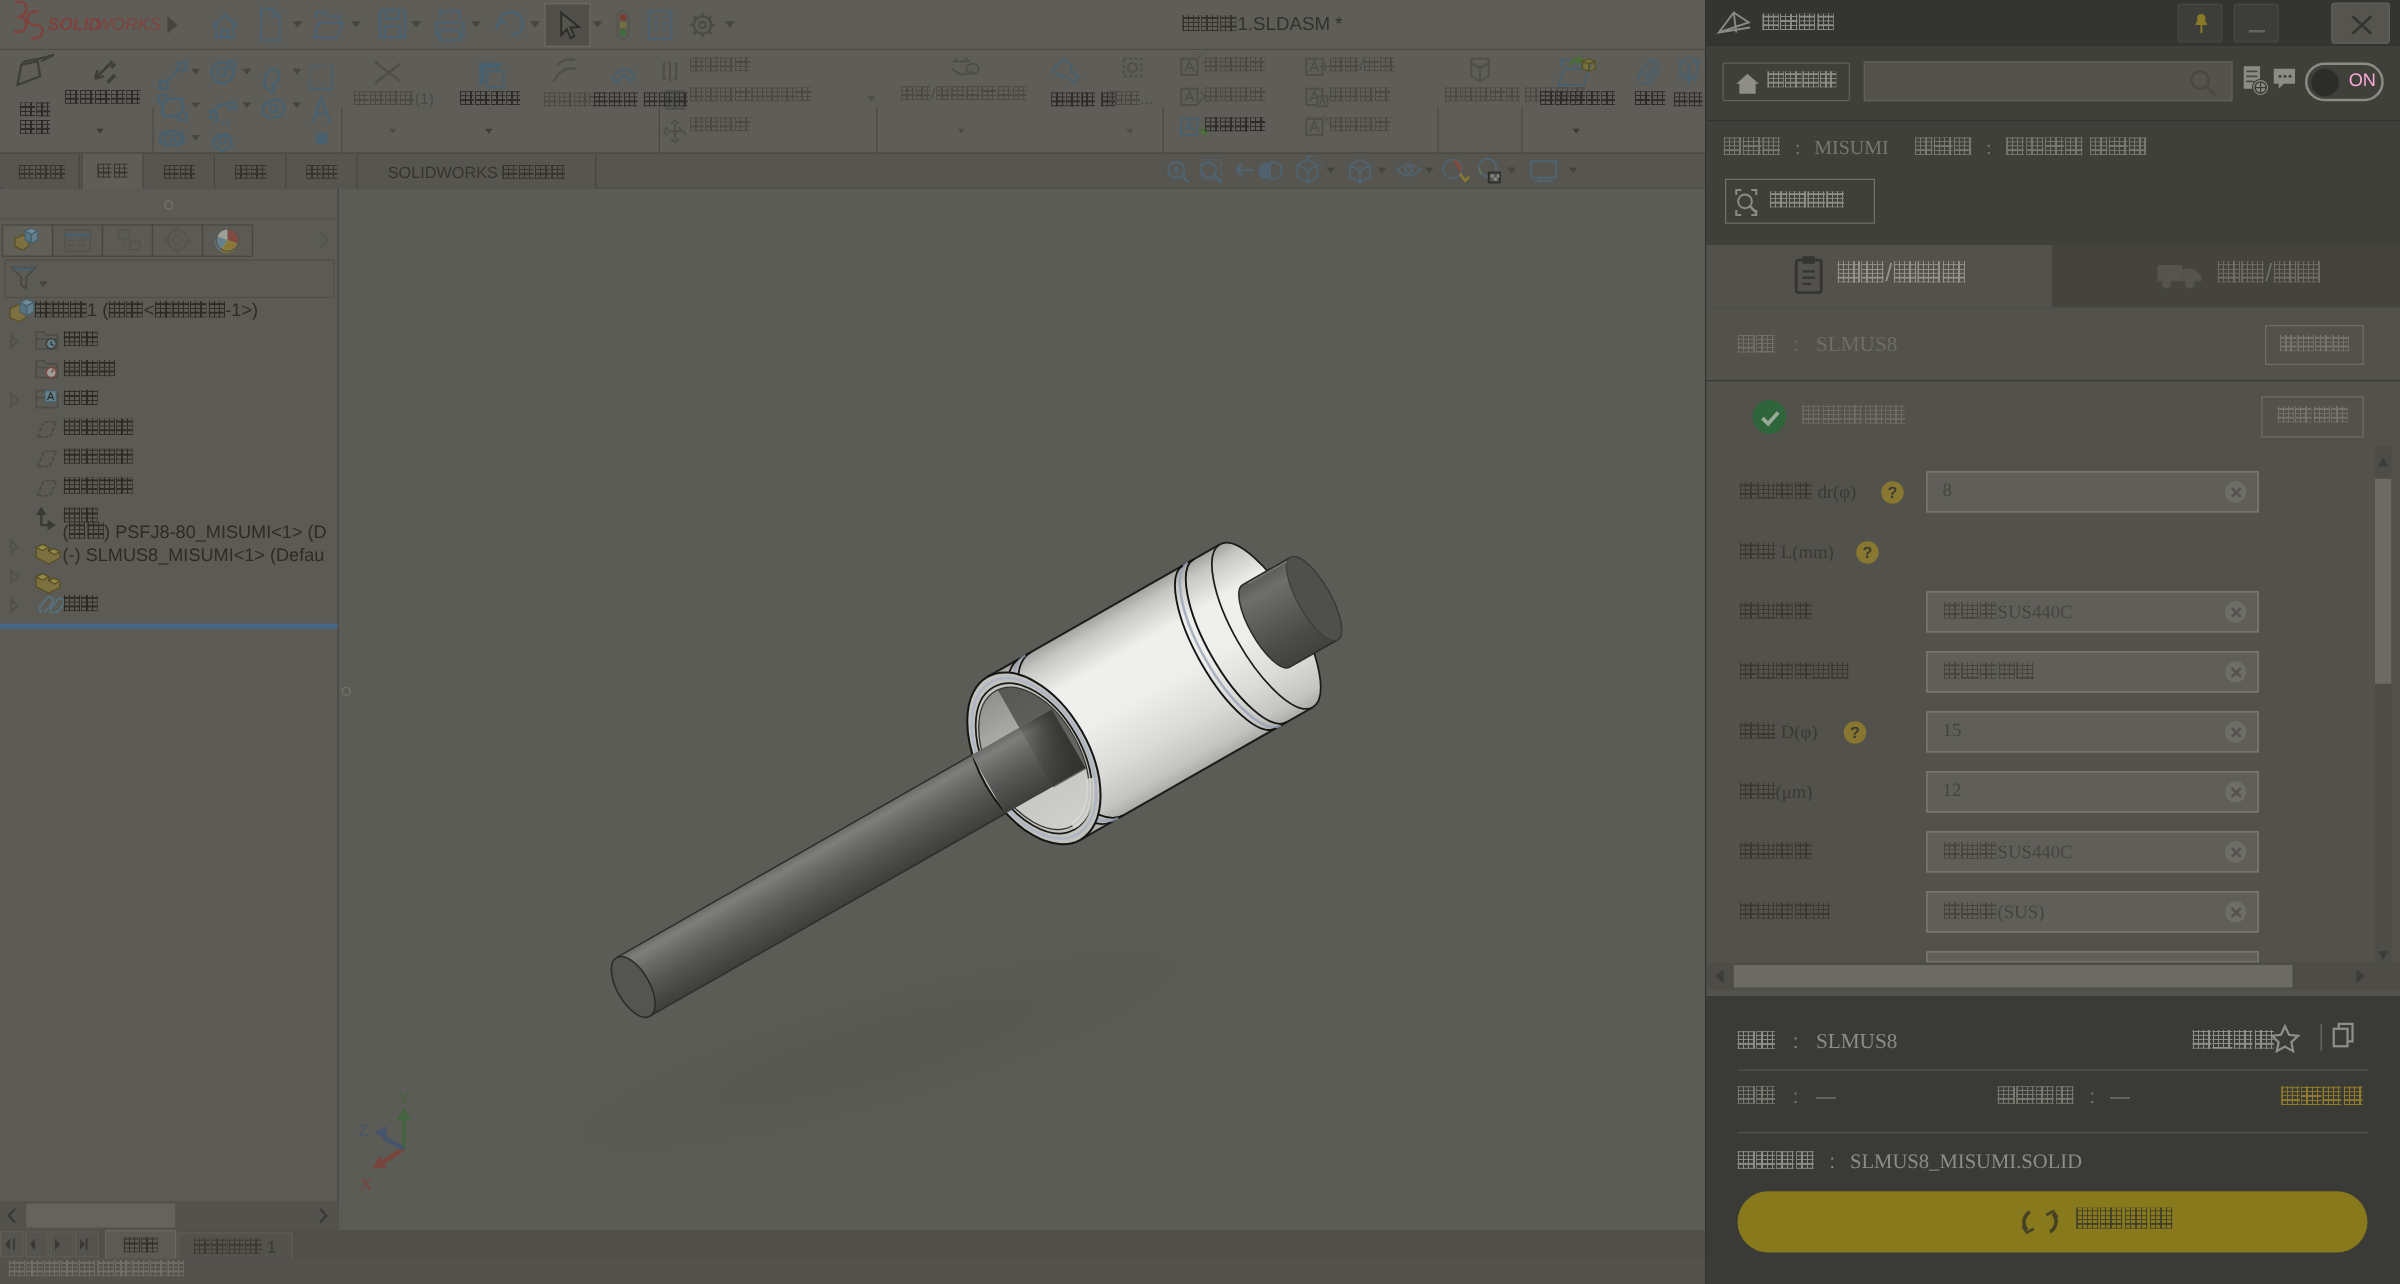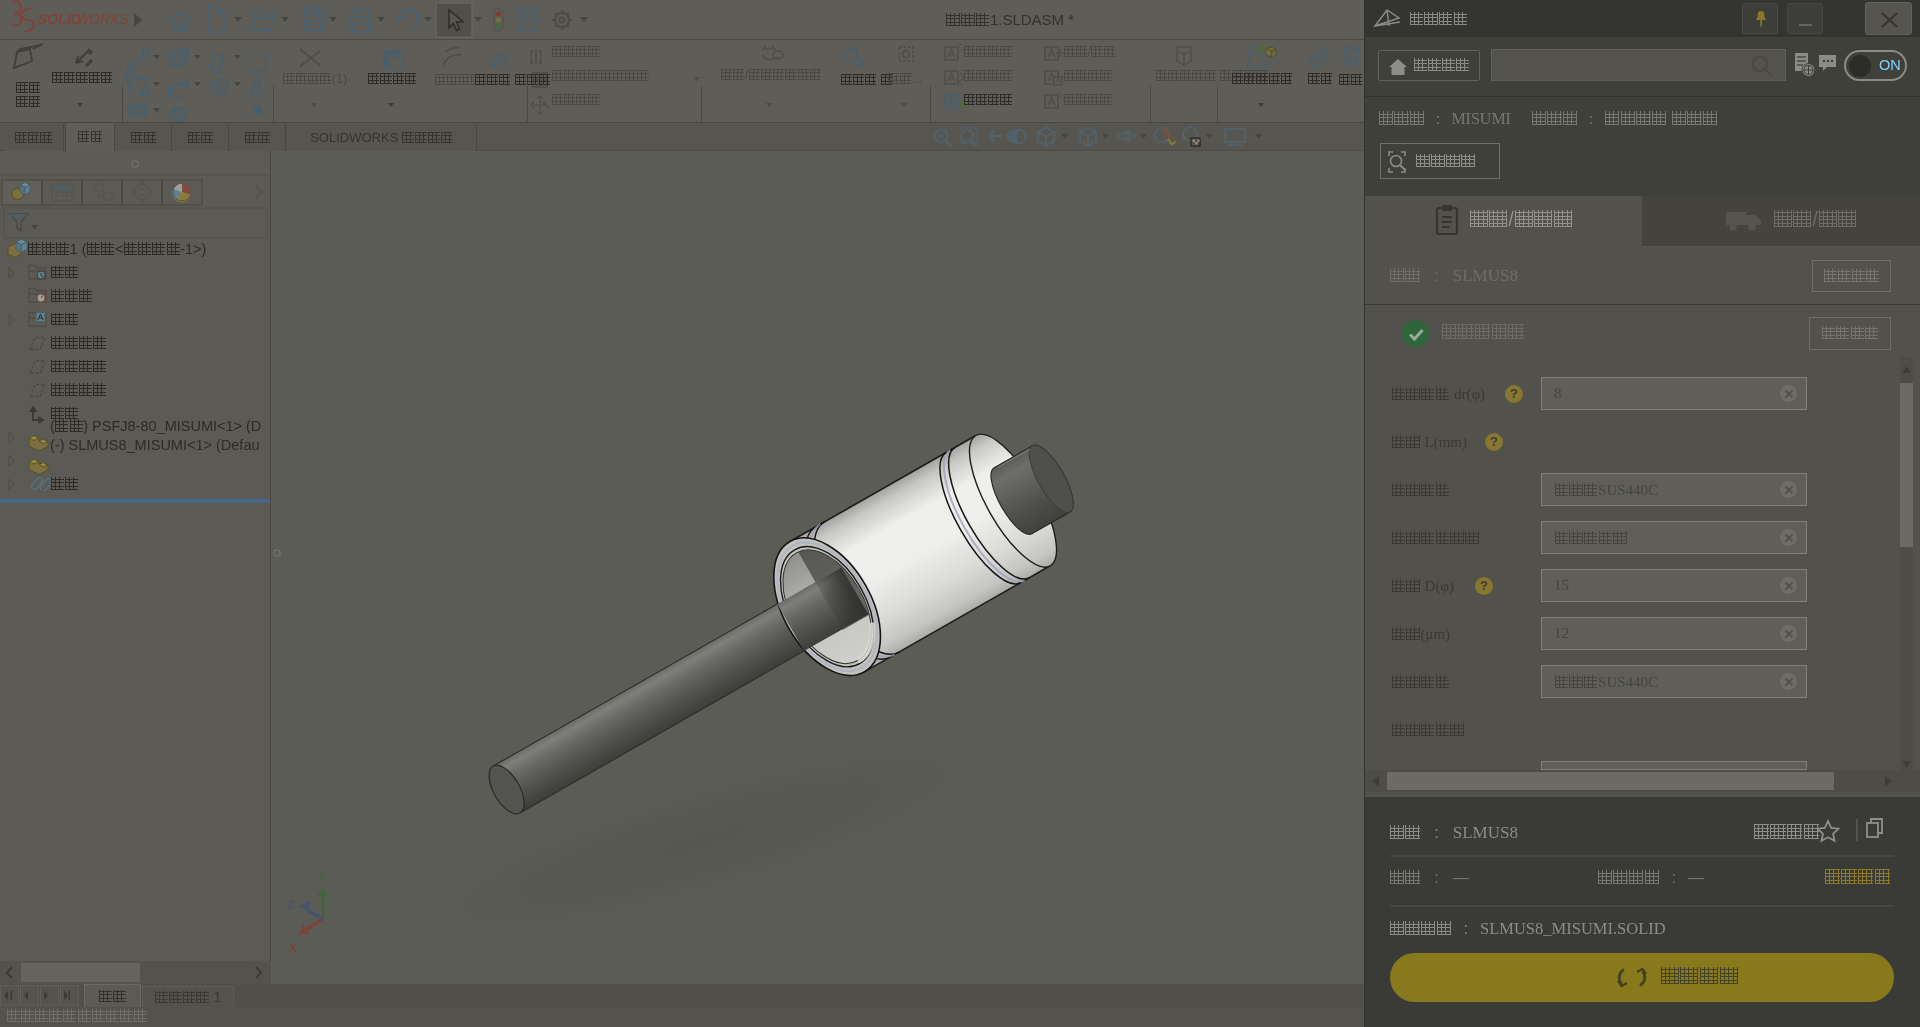--- a/index.html
+++ b/index.html
@@ -525,21 +525,21 @@
   <div class="ab" style="left:453px;top:17px;width:20px;height:18px">
    <svg width="20" height="18" viewBox="0 0 20 18">
           <path d="M1 1 h17 v12 h-9 l-4 4 v-4 h-4 z" fill="#8c8b84"></path>
           <circle cx="6" cy="7" r="1.2" fill="#3e3e39"></circle>
           <circle cx="10" cy="7" r="1.2" fill="#3e3e39"></circle>
           <circle cx="14" cy="7" r="1.2" fill="#3e3e39"></circle>
         </svg>
   </div>
   <div class="ab" style="left:479px;top:13px;width:63px;height:31px;border:2px solid #8b8a84;border-radius:16px">
    <div class="ab" style="left:3px;top:2.5px;width:22px;height:22px;border-radius:50%;background:#2c2c29"></div>
-   <div class="ab" style="left:33px;top:5px;font-size:14.5px;color:#7dd3fc">ON</div>
+   <div class="ab" style="left:33px;top:5px;font-size:14.5px;color:#f9a8d4">ON</div>
   </div>
  </div>
  <div class="ab" id="mptabs">
   <div class="ab" style="left:0;top:0;width:556px;height:1px;background:#32322e"></div>
   <div class="ab serif" style="left:13px;top:14px;font-size:16px;color:#78776f"><i class="g"></i><i class="g"></i><i class="g"></i><span style="margin:0 11px">:</span>MISUMI<span style="margin-left:20px"></span><i class="g"></i><i class="g"></i><i class="g"></i><span style="margin:0 11px">:</span><i class="g"></i><i class="g"></i><i class="g"></i><i class="g"></i> <i class="g"></i><i class="g"></i><i class="g"></i></div>
   <div class="ab" style="left:15px;top:47px;width:120px;height:36px;border:1px solid #6f6e67">
    <svg width="120" height="36" viewBox="0 0 120 36">
           <g fill="none" stroke="#8b8a84" stroke-width="1.6">
             <path d="M12 8 h-4 v4 M20 8 h4 v4 M12 28 h-4 v-4 M20 28 h4 v-4"></path>
             <circle cx="15" cy="17" r="5.5"></circle>
@@ -591,20 +591,21 @@
   <div class="lbl" style="top:274px"><i class="g"></i><i class="g"></i><i class="g"></i><i class="g"></i><i class="g"></i><i class="g"></i></div>
   <div class="inp" style="top:274px"><i class="g"></i><i class="g"></i><i class="g"></i><i class="g"></i><i class="g"></i><div class="clr"></div></div>
   <div class="lbl" style="top:322px"><i class="g"></i><i class="g"></i> <span class="serif">D(φ)</span></div>
       <div class="q" style="left:110px;top:330px">?</div>
   <div class="inp serif" style="top:322px">15<div class="clr"></div></div>
   <div class="lbl" style="top:370px"><i class="g"></i><i class="g"></i><span class="serif">(μm)</span></div>
   <div class="inp serif" style="top:370px">12<div class="clr"></div></div>
   <div class="lbl" style="top:418px"><i class="g"></i><i class="g"></i><i class="g"></i><i class="g"></i></div>
   <div class="inp" style="top:418px"><span><i class="g"></i><i class="g"></i><i class="g"></i><span class="serif">SUS440C</span></span><div class="clr"></div></div>
   <div class="lbl" style="top:466px"><i class="g"></i><i class="g"></i><i class="g"></i><i class="g"></i><i class="g"></i></div>
+  <div class="inp" style="top:466px"><i class="g"></i><i class="g"></i><i class="g"></i><span class="serif">(SUS)</span><div class="clr"></div></div>
   <div class="inp" style="top:514px;height:9px;overflow:hidden">
         <div class="clr"></div>
       </div>
   <div class="ab" style="left:535px;top:110px;width:13px;height:420px;background:#4d4c47">
    <div class="ab" style="left:0;top:26px;width:13px;height:164px;background:#6b6a64"></div>
    <svg width="13" height="420" viewBox="0 0 13 420">
           <path d="M2.5 16 l4 -7 l4 7 z M2.5 404 l4 7 l4 -7 z" fill="#3d3c38"></path>
         </svg>
   </div>
   <div class="ab" style="left:0;top:523px;width:556px;height:22px;background:#4d4c47">

